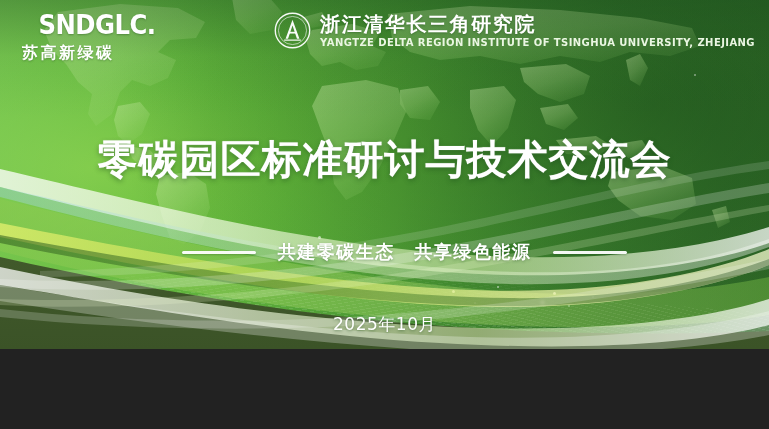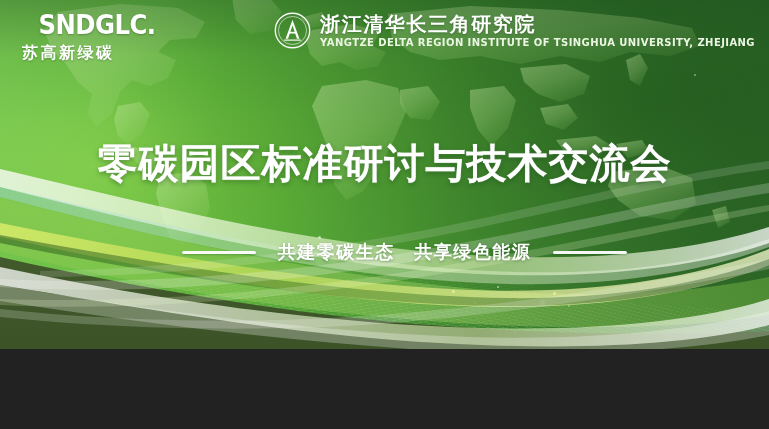--- a/index.html
+++ b/index.html
@@ -76,20 +76,21 @@
     margin-top:3px;color:#eaf6e2;font-size:10px;font-weight:700;
     letter-spacing:.42px;white-space:nowrap;line-height:1;
   }
 
   
   .title{
     position:absolute;left:0;right:0;top:143px;text-align:center;
     color:#ffffff;font-size:40px;font-weight:700;letter-spacing:1px;line-height:1;
     text-shadow:0 2px 5px rgba(25,70,25,.45), 0 0 1px rgba(255,255,255,.6);
     white-space:nowrap;
+    font-family:Liberation Mono, monospace;
   }
   .subtitle-row{
     position:absolute;left:0;right:0;top:240px;
     display:flex;align-items:center;justify-content:center;gap:22px;padding-left:40px;
   }
   .rule{width:74px;height:3px;background:#ffffff;border-radius:2px;opacity:.95;
     box-shadow:0 1px 2px rgba(25,70,25,.3);}
   .subtitle{
     color:#ffffff;font-size:18px;font-weight:700;letter-spacing:1.5px;white-space:nowrap;
     text-shadow:0 1px 3px rgba(25,70,25,.4);
@@ -254,14 +255,15 @@
   </div>
 
   <div class="title">零碳园区标准研讨与技术交流会</div>
 
   <div class="subtitle-row">
     <span class="rule"></span>
     <span class="subtitle">共建零碳生态　共享绿色能源</span>
     <span class="rule"></span>
   </div>
 
+  <div class="date">2025年10月</div>
 
 </div>
 
 </body></html>

